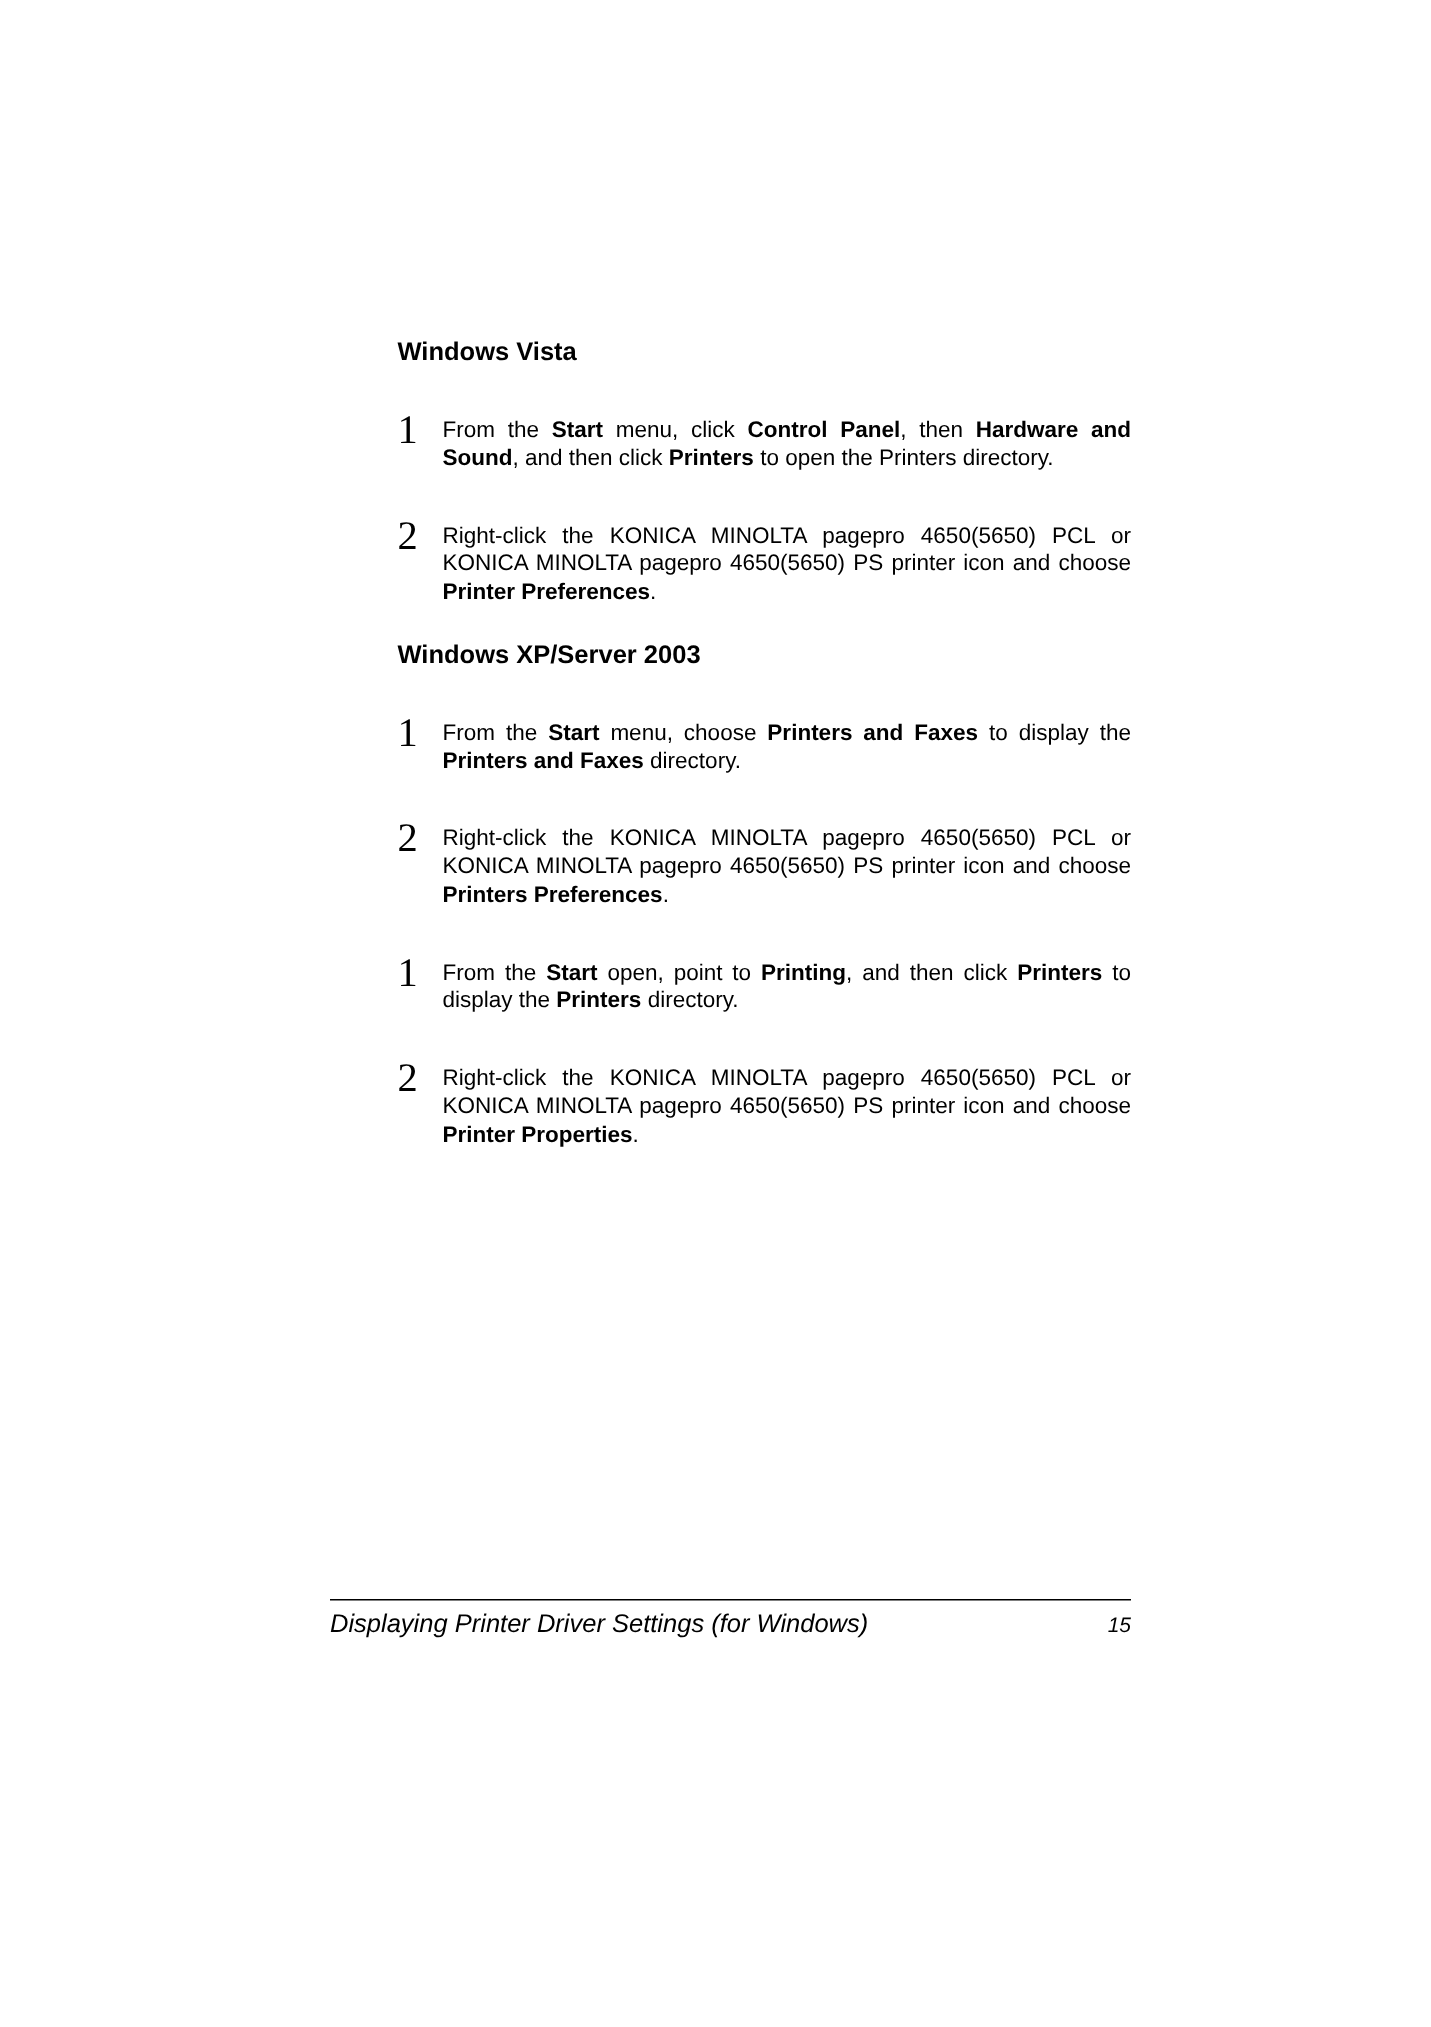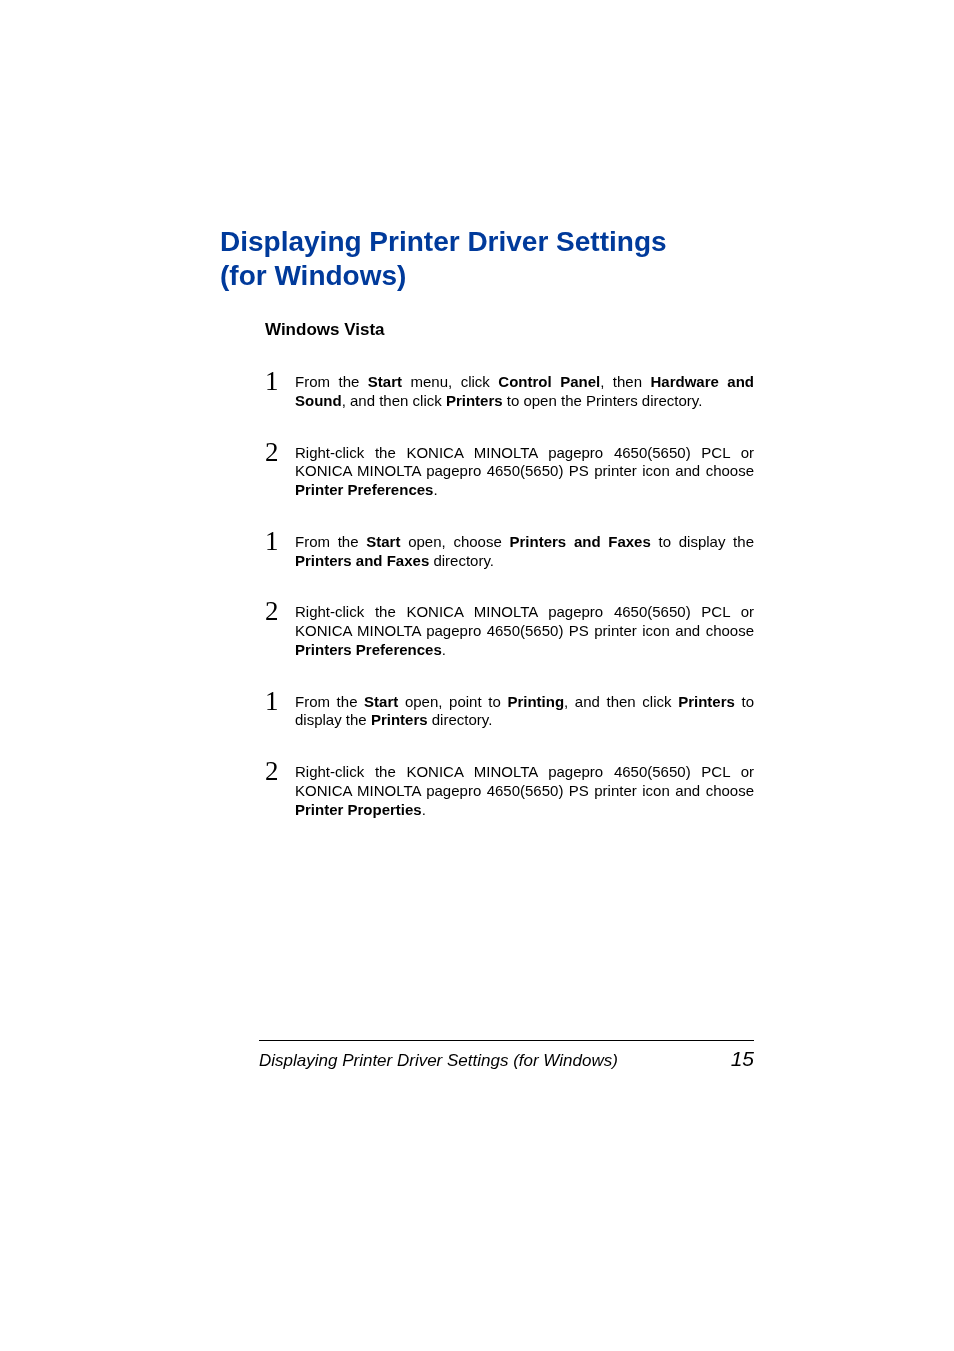--- a/index.html
+++ b/index.html
@@ -54,65 +54,61 @@
     font-family: "Times New Roman", Times, serif;
     font-size: 27px;
     font-weight: normal;
     color: #000;
   }
   .b { font-weight: bold; }
   .footer {
     position: absolute;
     left: 220px;
     right: 200px;
-    bottom: 280px;
-    margin-left: 39px;
+    bottom: 258px;
   }
   .footer-rule {
     border: none;
     border-top: 1.5px solid #000;
     margin-bottom: 6px;
   }
   .footer-line {
     display: flex;
     justify-content: space-between;
     align-items: baseline;
     font-family: Arial, Helvetica, sans-serif;
   }
   .footer-title {
     font-style: italic;
     font-size: 17px;
   }
   .footer-page {
     font-style: italic;
-    font-size: 21px;
+    font-size: 14px;
     font-weight: normal;
   }
 </style>
 </head>
 <body>
 
 <div class="page">
 
-  <h1 class="main-heading">
-    <span>Displaying Printer Driver Settings</span><br>
-    <span>(for Windows)</span>
-  </h1>
 
   <div id="sections-container">
       <div class="section">
         <h2 class="sub-heading">Windows Vista</h2>
         <ol class="steps">
           <li><span>From the </span><span class="b">Start</span><span> menu, click </span><span class="b">Control Panel</span><span>, then </span><span class="b">Hardware and Sound</span><span>, and then click </span><span class="b">Printers</span><span> to open the Printers directory.</span></li>
           <li><span>Right-click the KONICA MINOLTA pagepro 4650(5650) PCL or KONICA MINOLTA pagepro 4650(5650) PS printer icon and choose </span><span class="b">Printer Preferences</span><span>.</span></li>
         </ol>
       </div>
       <div class="section">
+        <h2 class="sub-heading">Windows XP/Server 2003</h2>
         <ol class="steps">
-          <li><span>From the </span><span class="b">Start</span><span> open, choose </span><span class="b">Printers and Faxes</span><span> to display the </span><span class="b">Printers and Faxes</span><span> directory.</span></li>
+          <li><span>From the </span><span class="b">Start</span><span> menu, choose </span><span class="b">Printers and Faxes</span><span> to display the </span><span class="b">Printers and Faxes</span><span> directory.</span></li>
           <li><span>Right-click the KONICA MINOLTA pagepro 4650(5650) PCL or KONICA MINOLTA pagepro 4650(5650) PS printer icon and choose </span><span class="b">Printers Preferences</span><span>.</span></li>
         </ol>
       </div>
       <div class="section">
         <ol class="steps">
           <li><span>From the </span><span class="b">Start</span><span> open, point to </span><span class="b">Printing</span><span>, and then click </span><span class="b">Printers</span><span> to display the </span><span class="b">Printers</span><span> directory.</span></li>
           <li><span>Right-click the KONICA MINOLTA pagepro 4650(5650) PCL or KONICA MINOLTA pagepro 4650(5650) PS printer icon and choose </span><span class="b">Printer Properties</span><span>.</span></li>
         </ol>
       </div>
     </div>

